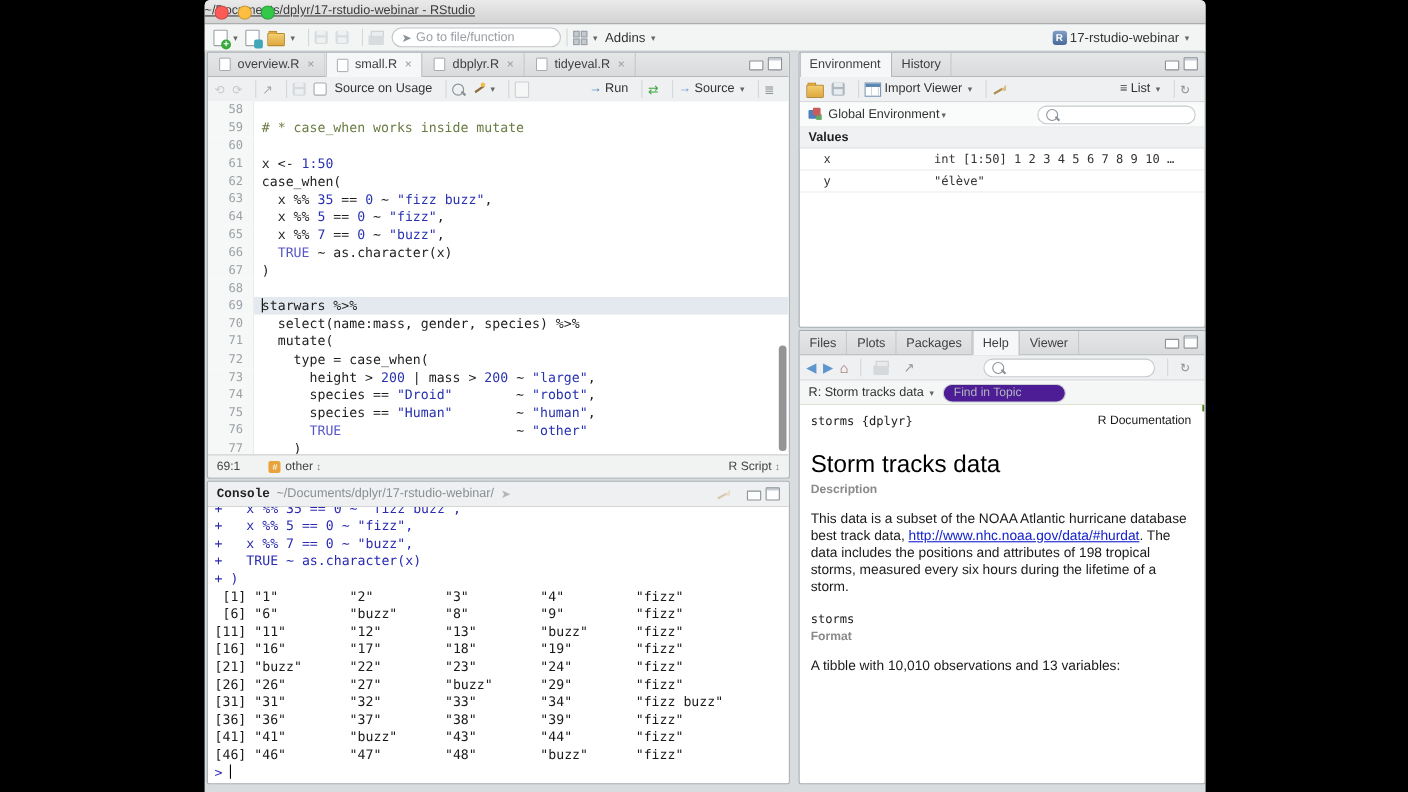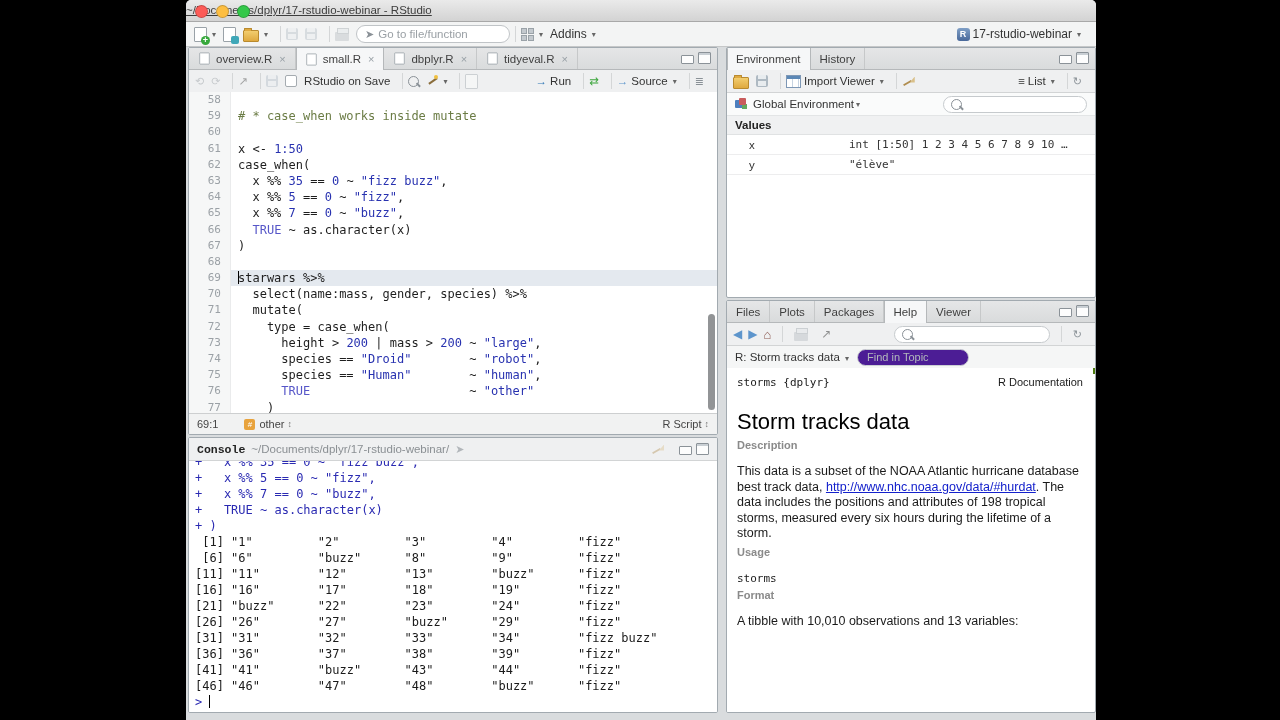--- a/index.html
+++ b/index.html
@@ -222,21 +222,21 @@
         <span class="tb-sep"></span>
         <span class="tb-group dim">
             <span>↗</span>
           </span>
         <span class="tb-sep"></span>
         <span class="tb-group dim">
             <span class="i-floppy"></span>
           </span>
         <span class="tb-group">
           <span class="checkbox"></span>
-          <span>RStudio on Save</span>
+          <span>Source on Usage</span>
         </span>
         <span class="tb-sep"></span>
         <span class="tb-group">
             <span class="i-search"></span>
           </span>
         <span class="tb-group">
           <span class="i-wand"></span>
           <span class="caret">▾</span>
         </span>
         <span class="tb-sep"></span>
@@ -499,21 +499,20 @@
       <div class="help-body">
         <div class="help-meta">
           <span class="mono">storms {dplyr}</span>
           <span>R Documentation</span>
         </div>
         <div class="help-h1">Storm tracks data</div>
         <div class="help-h2">Description</div>
         <div class="help-p">
           <span>This data is a subset of the NOAA Atlantic hurricane database best track data, </span><span class="help-link">http://www.nhc.noaa.gov/data/#hurdat</span><span>. The data includes the positions and attributes of 198 tropical storms, measured every six hours during the lifetime of a storm.</span>
         </div>
-        <div class="help-h2">Usage</div>
         <div class="help-code">storms</div>
         <div class="help-h2">Format</div>
         <div class="help-p">A tibble with 10,010 observations and 13 variables:</div>
 
       </div>
     </div>
 
   </div>
 </div>
 

